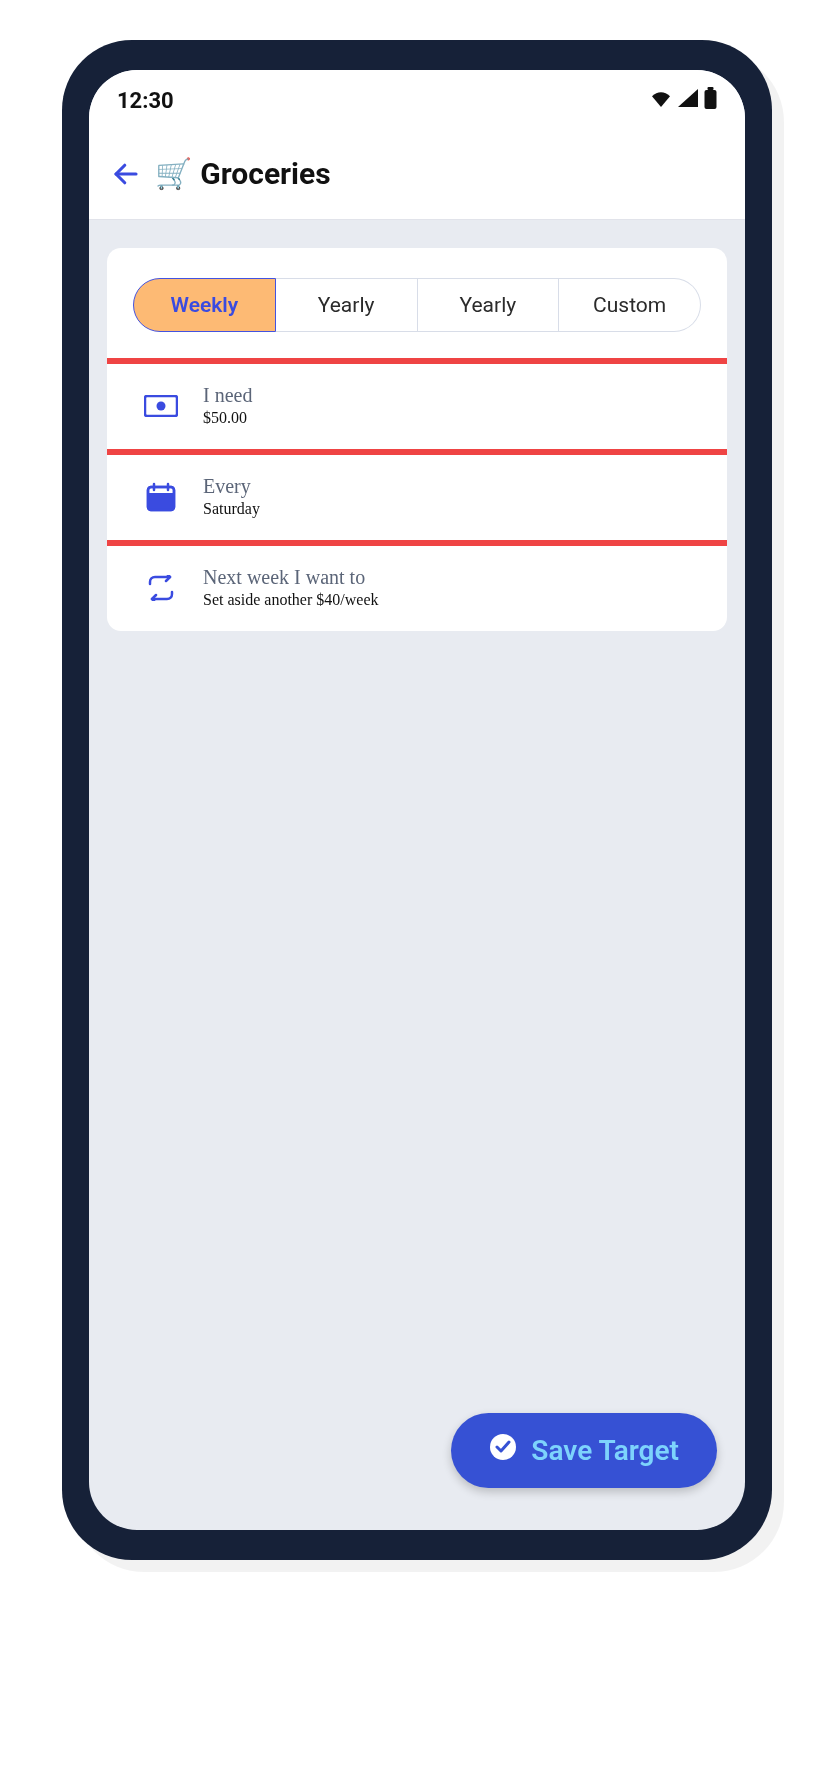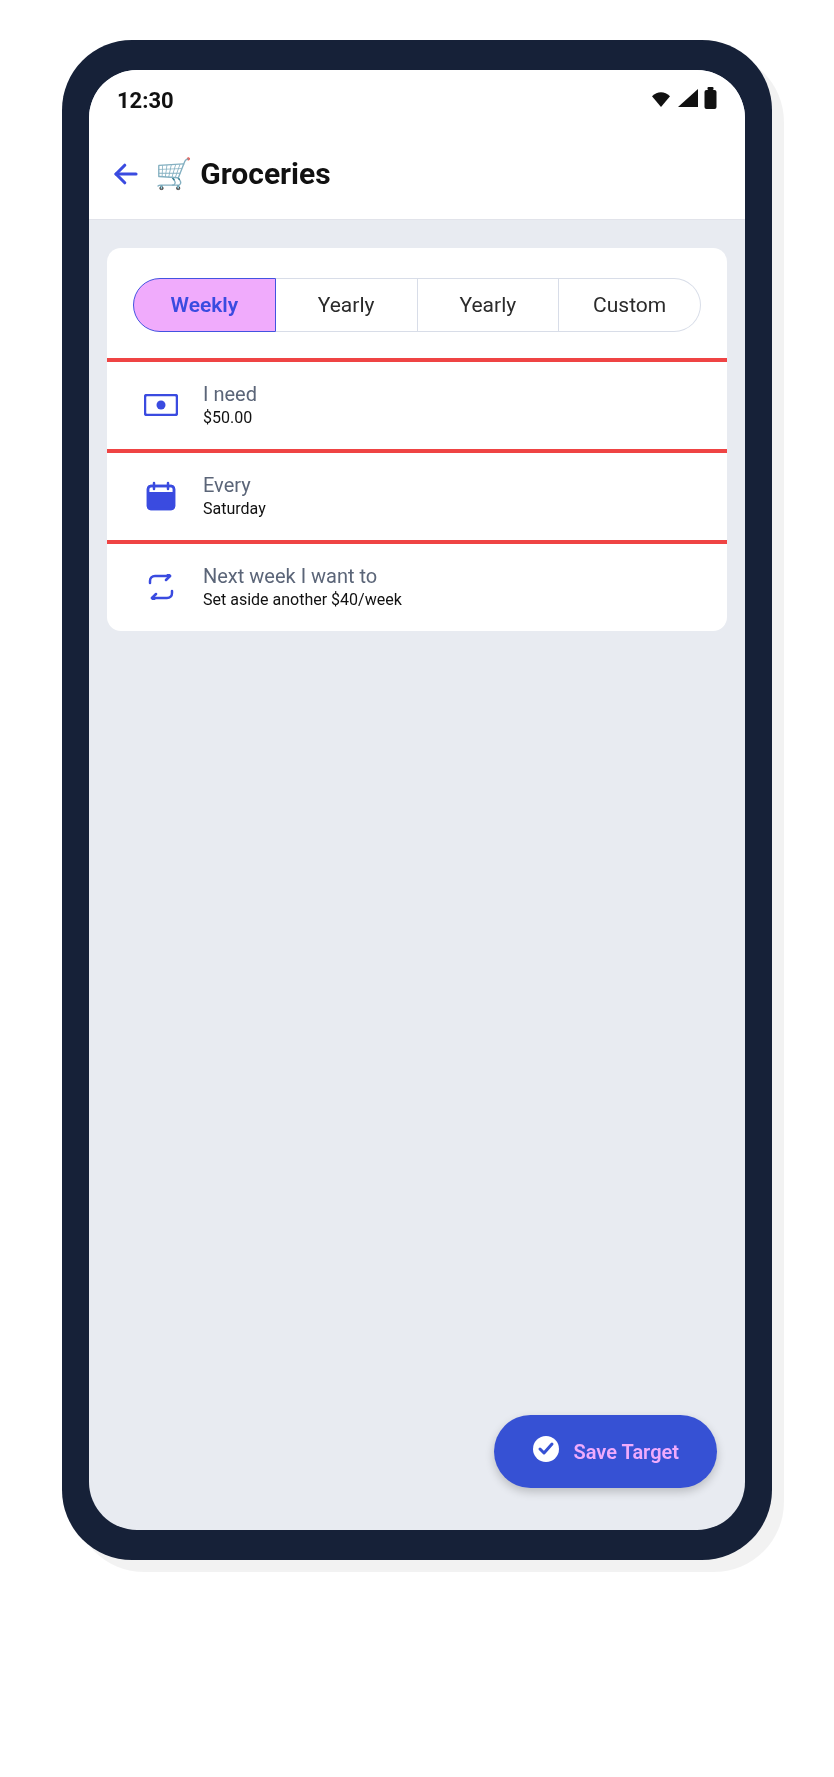--- a/index.html
+++ b/index.html
@@ -97,34 +97,35 @@
     cursor: pointer;
   }
   .seg-btn:first-child {
     border-left: 1px solid #d8dde8;
     border-radius: 999px 0 0 999px;
   }
   .seg-btn:last-child {
     border-radius: 0 999px 999px 0;
   }
   .seg-btn.active {
-    background: #f0abfc;
+    background: #fdba74;
     border-color: #4353e0;
     color: #3a4be0;
     font-weight: 600;
     border-right: 1px solid #4353e0;
     border-left: 1px solid #4353e0;
   }
   .row {
     display: flex;
     align-items: center;
     gap: 24px;
     padding: 20px 30px 22px 36px;
-    border-top: 4px solid #ef4444;
-    cursor: pointer;
+    border-top: 6px solid #ef4444;
+    cursor: pointer;
+    font-family: Liberation Serif, serif;
   }
   .row:first-of-type { border-top: none; }
   .row .icon {
     width: 36px;
     color: #3a4be0;
     display: flex;
     justify-content: center;
     align-items: center;
   }
   .row .text .label {
@@ -134,22 +135,22 @@
   }
   .row .text .value {
     font-size: 16px;
     color: #111;
   }
   .fab {
     position: absolute;
     right: 28px;
     bottom: 42px;
     background: #3651d4;
-    color: #f0abfc;
-    font-size: 20px;
+    color: #7dd3fc;
+    font-size: 28px;
     font-weight: 600;
     border-radius: 999px;
     padding: 20px 38px;
     display: flex;
     align-items: center;
     gap: 14px;
     cursor: pointer;
     box-shadow: 0 4px 10px rgba(0,0,0,0.2);
   }
 </style>

